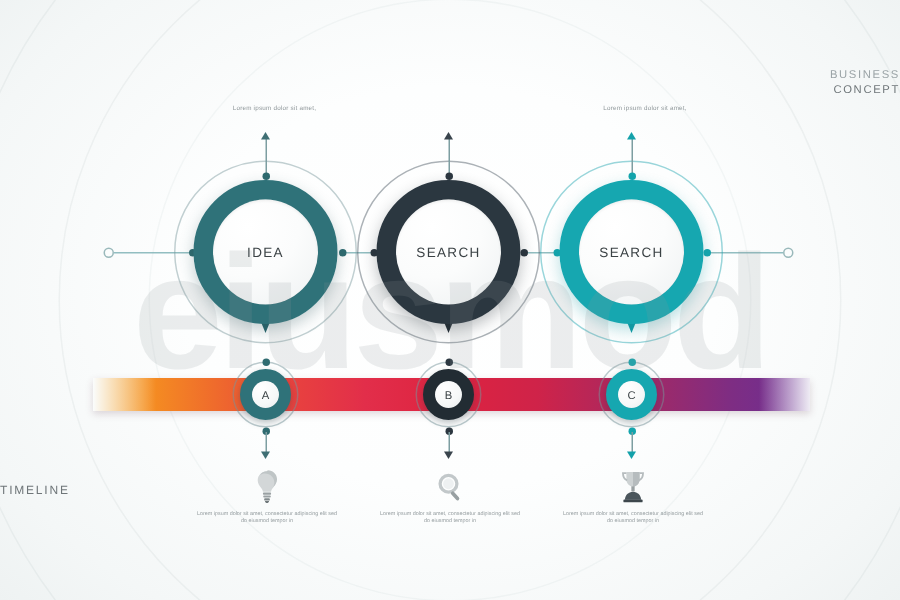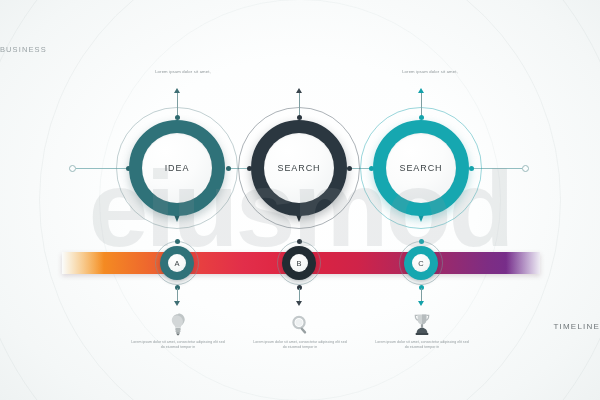--- a/index.html
+++ b/index.html
@@ -35,22 +35,23 @@
   }
   .bg-ring.r1 { width: 520px; height: 520px; }
   .bg-ring.r2 { width: 660px; height: 660px; }
   .bg-ring.r3 { width: 400px; height: 400px; border-color: rgba(160,178,180,0.09); }
 
   
   .header {
     position: absolute;
     left: 0; right: 0;
     top: 45px;
-    text-align: left;
-    pointer-events: none;
+    text-align: right;
+    pointer-events: none;
+    padding-left: 36px;
   }
   .header .line1 {
     font-size: 7.5px;
     letter-spacing: 1.1px;
     color: #9aa3a6;
     line-height: 10px;
   }
   .header .line2 {
     font-size: 7.5px;
     letter-spacing: 1.1px;
@@ -277,21 +278,21 @@
     font-size: 3.6px;
     line-height: 5px;
     color: #9199 9c;
     color: #949c9f;
     pointer-events: none;
   }
   .timeline-title {
     position: absolute;
     left: 0; right: 0;
     top: 322px;
-    text-align: right;
+    text-align: left;
     font-size: 8px;
     letter-spacing: 1.2px;
     color: #6f7679;
     pointer-events: none;
   }
 
   
   .wm {
     position: absolute;
     left: 0; top: 0;
@@ -315,20 +316,21 @@
 <body>
 
 <div class="canvas">
 
   <div class="bg-ring r3"></div>
   <div class="bg-ring r1"></div>
   <div class="bg-ring r2"></div>
 
   <div class="header">
     <div class="line1">BUSINESS</div>
+    <div class="line2">CONCEPT</div>
   </div>
 
   <div class="micro-note" style="left:113px; top:69px; width:140px;">Lorem ipsum dolor sit amet,</div>
   <div class="micro-note" style="left:360px; top:69px; width:140px;">Lorem ipsum dolor sit amet,</div>
 
   <div class="hline" style="left:76px; top:168px; width:52px;"></div>
   <div class="end-dot" style="left:69px; top:165px;"></div>
   <div class="node-dot" style="left:126px; top:166px;"></div>
 
   <div class="hline" style="left:228px; top:168px; width:22px;"></div>

